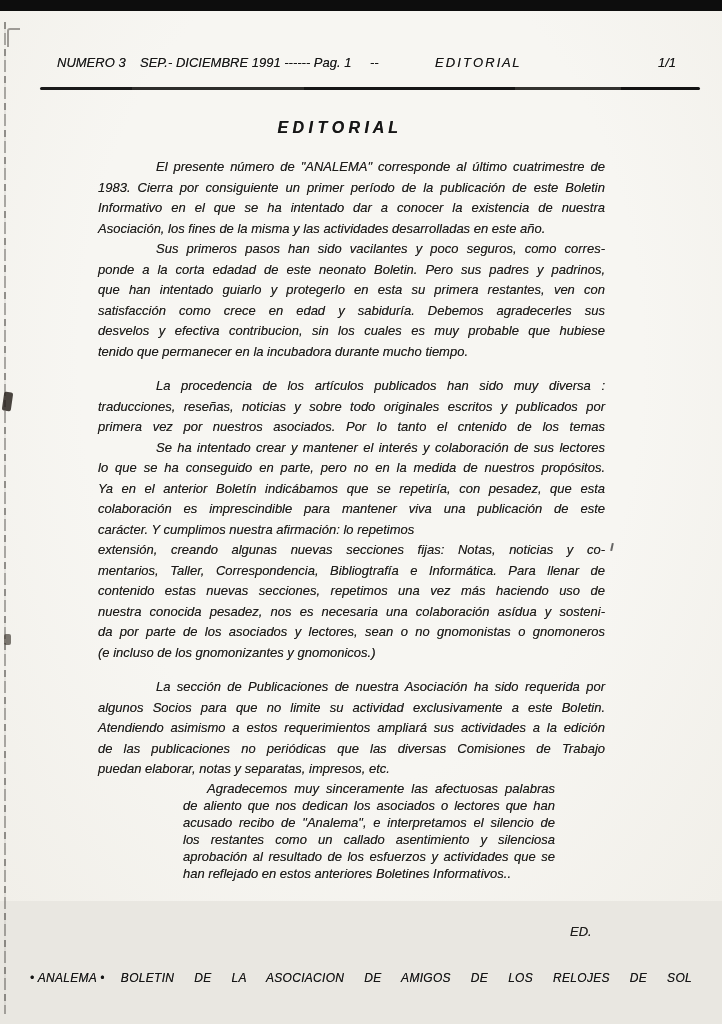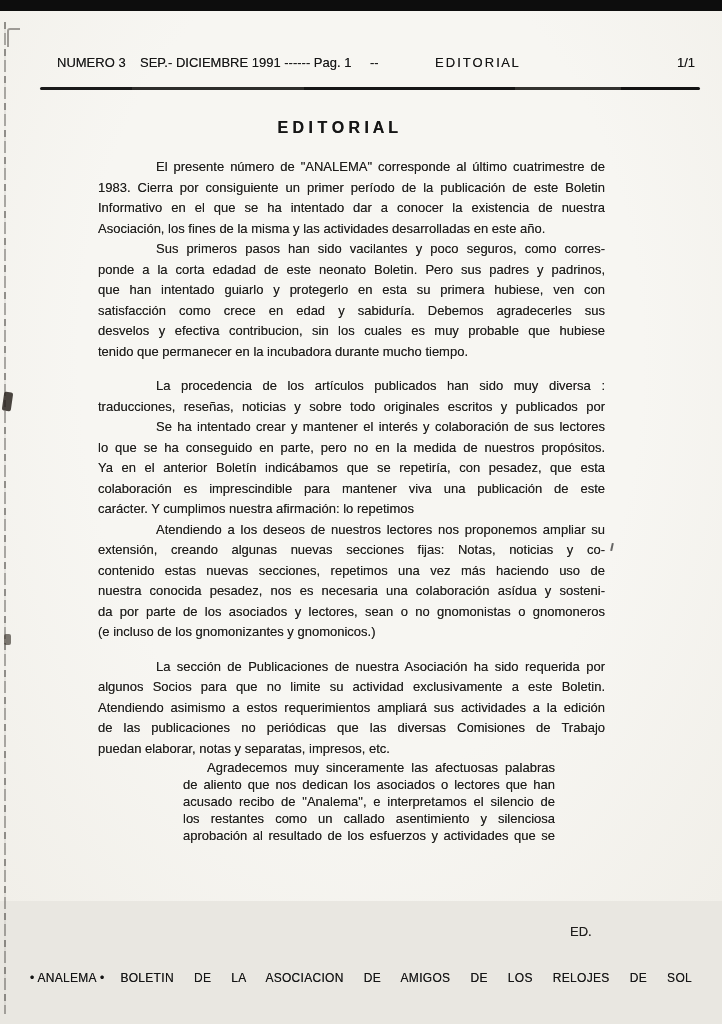--- a/index.html
+++ b/index.html
@@ -6,20 +6,21 @@
   body {
     width: 722px; height: 1024px;
     font-family: "Liberation Sans", sans-serif;
     background: #e9e7e1;
     overflow: hidden;
   }
   .page {
     position: relative; width: 722px; height: 901px;
     background: radial-gradient(ellipse at 50% 40%, #f7f6f2 55%, #f1efe9 100%);
     color: #1e1d1b;
+    font-style: italic;
   }
   
   .topbar {
     position: absolute; left: 0; top: 0; width: 722px; height: 9px;
     background: #0d0d0d;
     border-bottom: 2px solid rgba(13,13,13,0.35);
   }
   .left-line {
     position: absolute; left: 4px; top: 22px; width: 2px; height: 992px;
     background: repeating-linear-gradient(to bottom,
@@ -38,21 +39,21 @@
   .tick-mark { position: absolute; left: 611px; top: 543px; width: 2px; height: 8px;
     background: rgba(40,40,40,.7); transform: rotate(12deg); }
 
   
   .hdr span { position: absolute; top: 55px; font-size: 13px; color: #161616;
     white-space: nowrap; text-shadow: 0 0 .4px rgba(20,20,20,.6); }
   .h-issue   { left: 57px; }
   .h-date    { left: 140px; }
   .h-dash    { left: 370px; }
   .h-section { left: 435px; word-spacing: -1.5px; }
-  .h-page    { left: 677px; }
+  .h-page    { left: 658px; }
   .rule {
     position: absolute; left: 40px; top: 87px; width: 660px; height: 3px;
     background: linear-gradient(to right, #1a1a1a 0 14%, #2e2d2b 14% 40%, #161616 40% 72%, #33322f 72% 88%, #131313 88%);
     border-radius: 2px;
   }
 
   .title {
     position: absolute; left: 98px; top: 119px; width: 480px; margin: 0;
     text-align: center; font-size: 16px; font-weight: bold; letter-spacing: .5px;
     word-spacing: -1px; color: #161616; text-shadow: 0 0 .5px rgba(20,20,20,.7);
@@ -109,57 +110,59 @@
   <div class="content">
       <div class="para body">
         <div class="line first">El presente número de "ANALEMA" corresponde al último cuatrimestre de</div>
         <div class="line">1983. Cierra por consiguiente un primer período de la publicación de este Boletin</div>
         <div class="line">Informativo en el que se ha intentado dar a conocer la existencia de nuestra</div>
         <div class="line last">Asociación, los fines de la misma y las actividades desarrolladas en este año.</div>
       </div>
       <div class="para body">
         <div class="line first">Sus primeros pasos han sido vacilantes y poco seguros, como corres-</div>
         <div class="line">ponde a la corta edadad de este neonato Boletin. Pero sus padres y padrinos,</div>
-        <div class="line">que han intentado guiarlo y protegerlo en esta su primera hubiese, ven con</div>
+        <div class="line">que han intentado guiarlo y protegerlo en esta su primera restantes, ven con</div>
         <div class="line">satisfacción como crece en edad y sabiduría. Debemos agradecerles sus</div>
         <div class="line">desvelos y efectiva contribucion, sin los cuales es muy probable que hubiese</div>
         <div class="line last">tenido que permanecer en la incubadora durante mucho tiempo.</div>
       </div>
       <div class="para body gap">
         <div class="line first">La procedencia de los artículos publicados han sido muy diversa :</div>
         <div class="line">traducciones, reseñas, noticias y sobre todo originales escritos y publicados por</div>
+        <div class="line">primera vez por nuestros asociados. Por lo tanto el cntenido de los temas</div>
       </div>
       <div class="para body">
         <div class="line first">Se ha intentado crear y mantener el interés y colaboración de sus lectores</div>
         <div class="line">lo que se ha conseguido en parte, pero no en la medida de nuestros propósitos.</div>
         <div class="line">Ya en el anterior Boletín indicábamos que se repetiría, con pesadez, que esta</div>
         <div class="line">colaboración es imprescindible para mantener viva una publicación de este</div>
         <div class="line last">carácter. Y cumplimos nuestra afirmación: lo repetimos</div>
       </div>
       <div class="para body">
-        <div class="line first">Atendiendo a los deseos de nuestros lectores nos proponemos ampliar su</div>
         <div class="line">extensión, creando algunas nuevas secciones fijas: Notas, noticias y co-</div>
+        <div class="line">mentarios, Taller, Correspondencia, Bibliogtrafía e Informática. Para llenar de</div>
         <div class="line">contenido estas nuevas secciones, repetimos una vez más haciendo uso de</div>
         <div class="line">nuestra conocida pesadez, nos es necesaria una colaboración asídua y sosteni-</div>
         <div class="line">da por parte de los asociados y lectores, sean o no gnomonistas o gnomoneros</div>
         <div class="line last">(e incluso de los gnomonizantes y gnomonicos.)</div>
       </div>
       <div class="para body gap">
         <div class="line first">La sección de Publicaciones de nuestra Asociación ha sido requerida por</div>
         <div class="line">algunos Socios para que no limite su actividad exclusivamente a este Boletin.</div>
         <div class="line">Atendiendo asimismo a estos requerimientos ampliará sus actividades a la edición</div>
         <div class="line">de las publicaciones no periódicas que las diversas Comisiones de Trabajo</div>
         <div class="line last">puedan elaborar, notas y separatas, impresos, etc.</div>
       </div>
       <div class="para narrow gap">
         <div class="line first">Agradecemos muy sinceramente las afectuosas palabras</div>
         <div class="line">de aliento que nos dedican los asociados o lectores que han</div>
         <div class="line">acusado recibo de "Analema", e interpretamos el silencio de</div>
         <div class="line">los restantes como un callado asentimiento y silenciosa</div>
         <div class="line">aprobación al resultado de los esfuerzos y actividades que se</div>
+        <div class="line last">han reflejado en estos anteriores Boletines Informativos..</div>
       </div>
     </div>
 
   <div class="signature">ED.</div>
 
   <div class="footer">
     <span class="f-brand">• ANALEMA •</span>
     <span class="f-text">BOLETIN DE LA ASOCIACION DE AMIGOS DE LOS RELOJES DE SOL</span>
   </div>
 </div>

